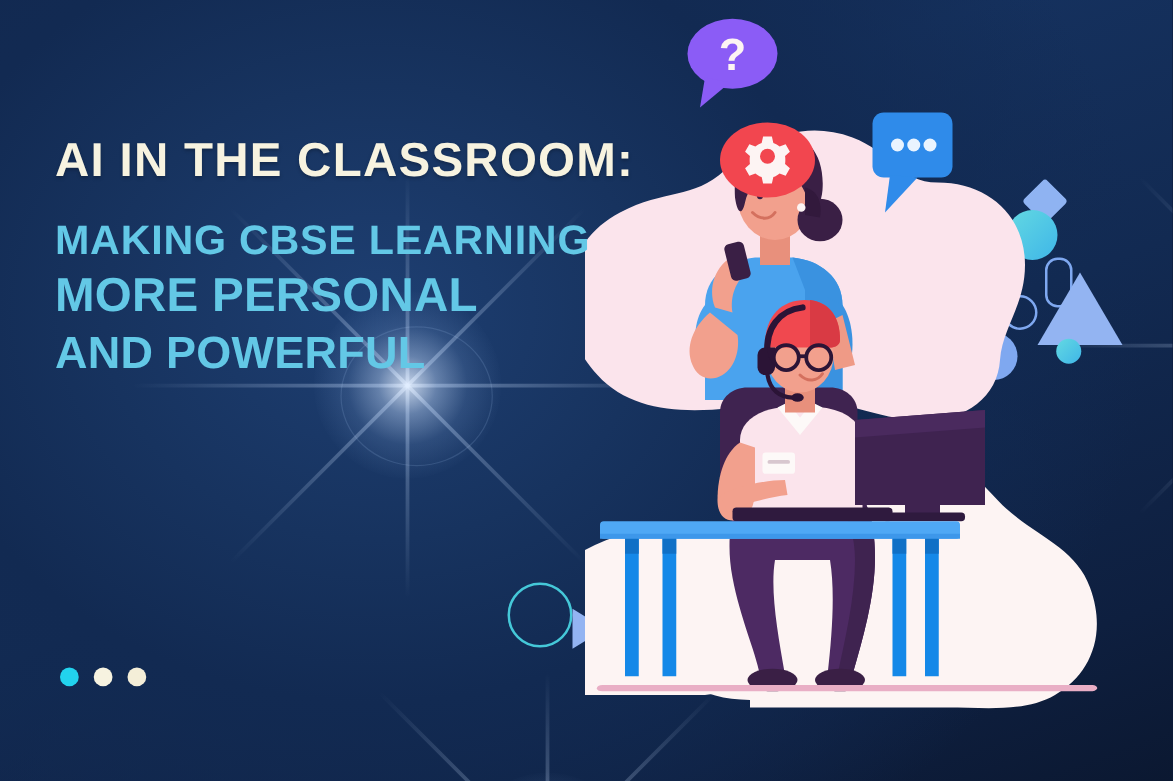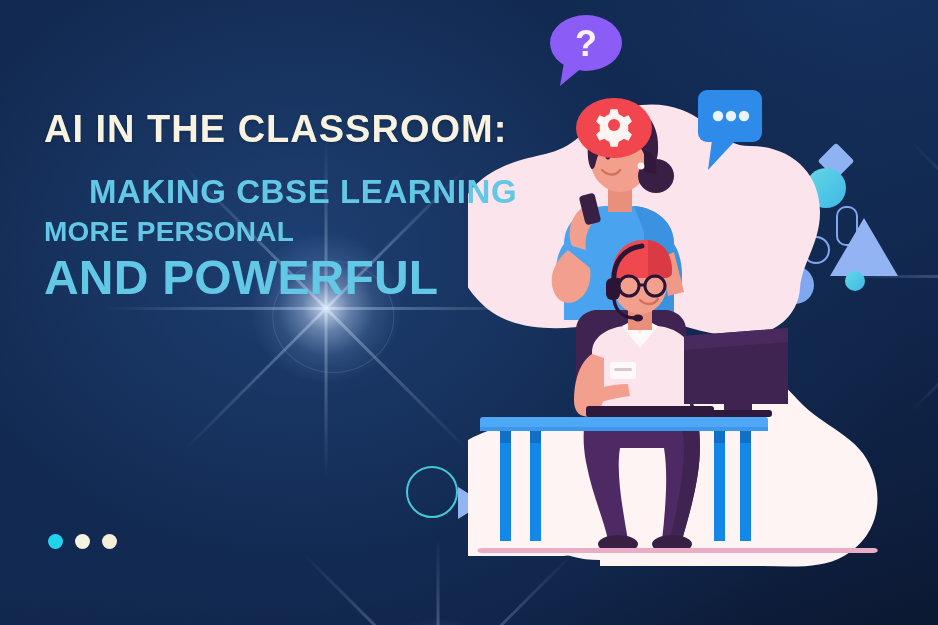--- a/index.html
+++ b/index.html
@@ -56,23 +56,23 @@
 
   
   #headline{position:absolute;left:44px;top:110px;z-index:6;}
   .h-line{
     margin:0;font-weight:700;letter-spacing:.5px;line-height:1;
     white-space:nowrap;text-transform:uppercase;
     font-family:"Liberation Sans", sans-serif;
   }
   #hl-1{font-size:38px;color:#f7f3e0;letter-spacing:1px;margin-bottom:27px;
         text-shadow:0 1px 3px rgba(0,0,0,.25);}
-  #hl-2{font-size:33px;color:#63c8e6;letter-spacing:.6px;margin-bottom:10px;margin-left:45px;}
-  #hl-3{font-size:28px;color:#63c8e6;letter-spacing:.2px;margin-bottom:8px;}
-  #hl-4{font-size:48px;color:#63c8e6;letter-spacing:.2px;}
+  #hl-2{font-size:33px;color:#63c8e6;letter-spacing:.6px;margin-bottom:10px;}
+  #hl-3{font-size:38px;color:#63c8e6;letter-spacing:.2px;margin-bottom:8px;}
+  #hl-4{font-size:36px;color:#63c8e6;letter-spacing:.2px;}
 
   
   #dots{position:absolute;left:48px;top:534px;display:flex;gap:12px;z-index:6;}
   .dot{width:15px;height:15px;border-radius:50%;}
 
   
   #illustration{position:absolute;right:0;top:0;width:470px;height:625px;z-index:5;}
   #illustration svg{display:block;}
 
   

